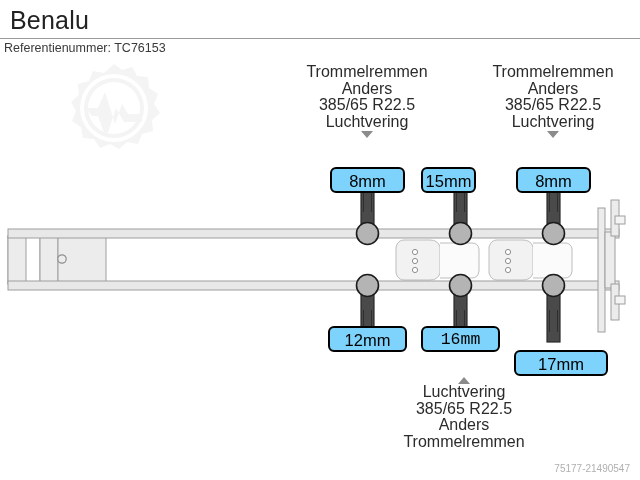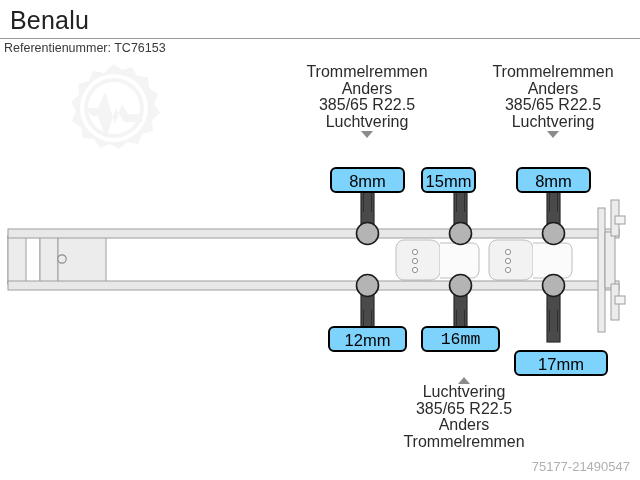--- a/index.html
+++ b/index.html
@@ -96,21 +96,21 @@
     border-right: 1px solid #2e2e2e;
   }
 
   
   #chassis { position: absolute; left: 0; top: 0; width: 640px; height: 480px; }
 
   
   #watermark-id {
     position: absolute;
     right: 10px; bottom: 6px;
-    font-size: 13px;
+    font-size: 10px;
     color: #b0b0b0;
     white-space: nowrap;
   }
 </style>
 </head>
 <body>
 
 <div id="page">
 
   <div id="title">Benalu</div>

